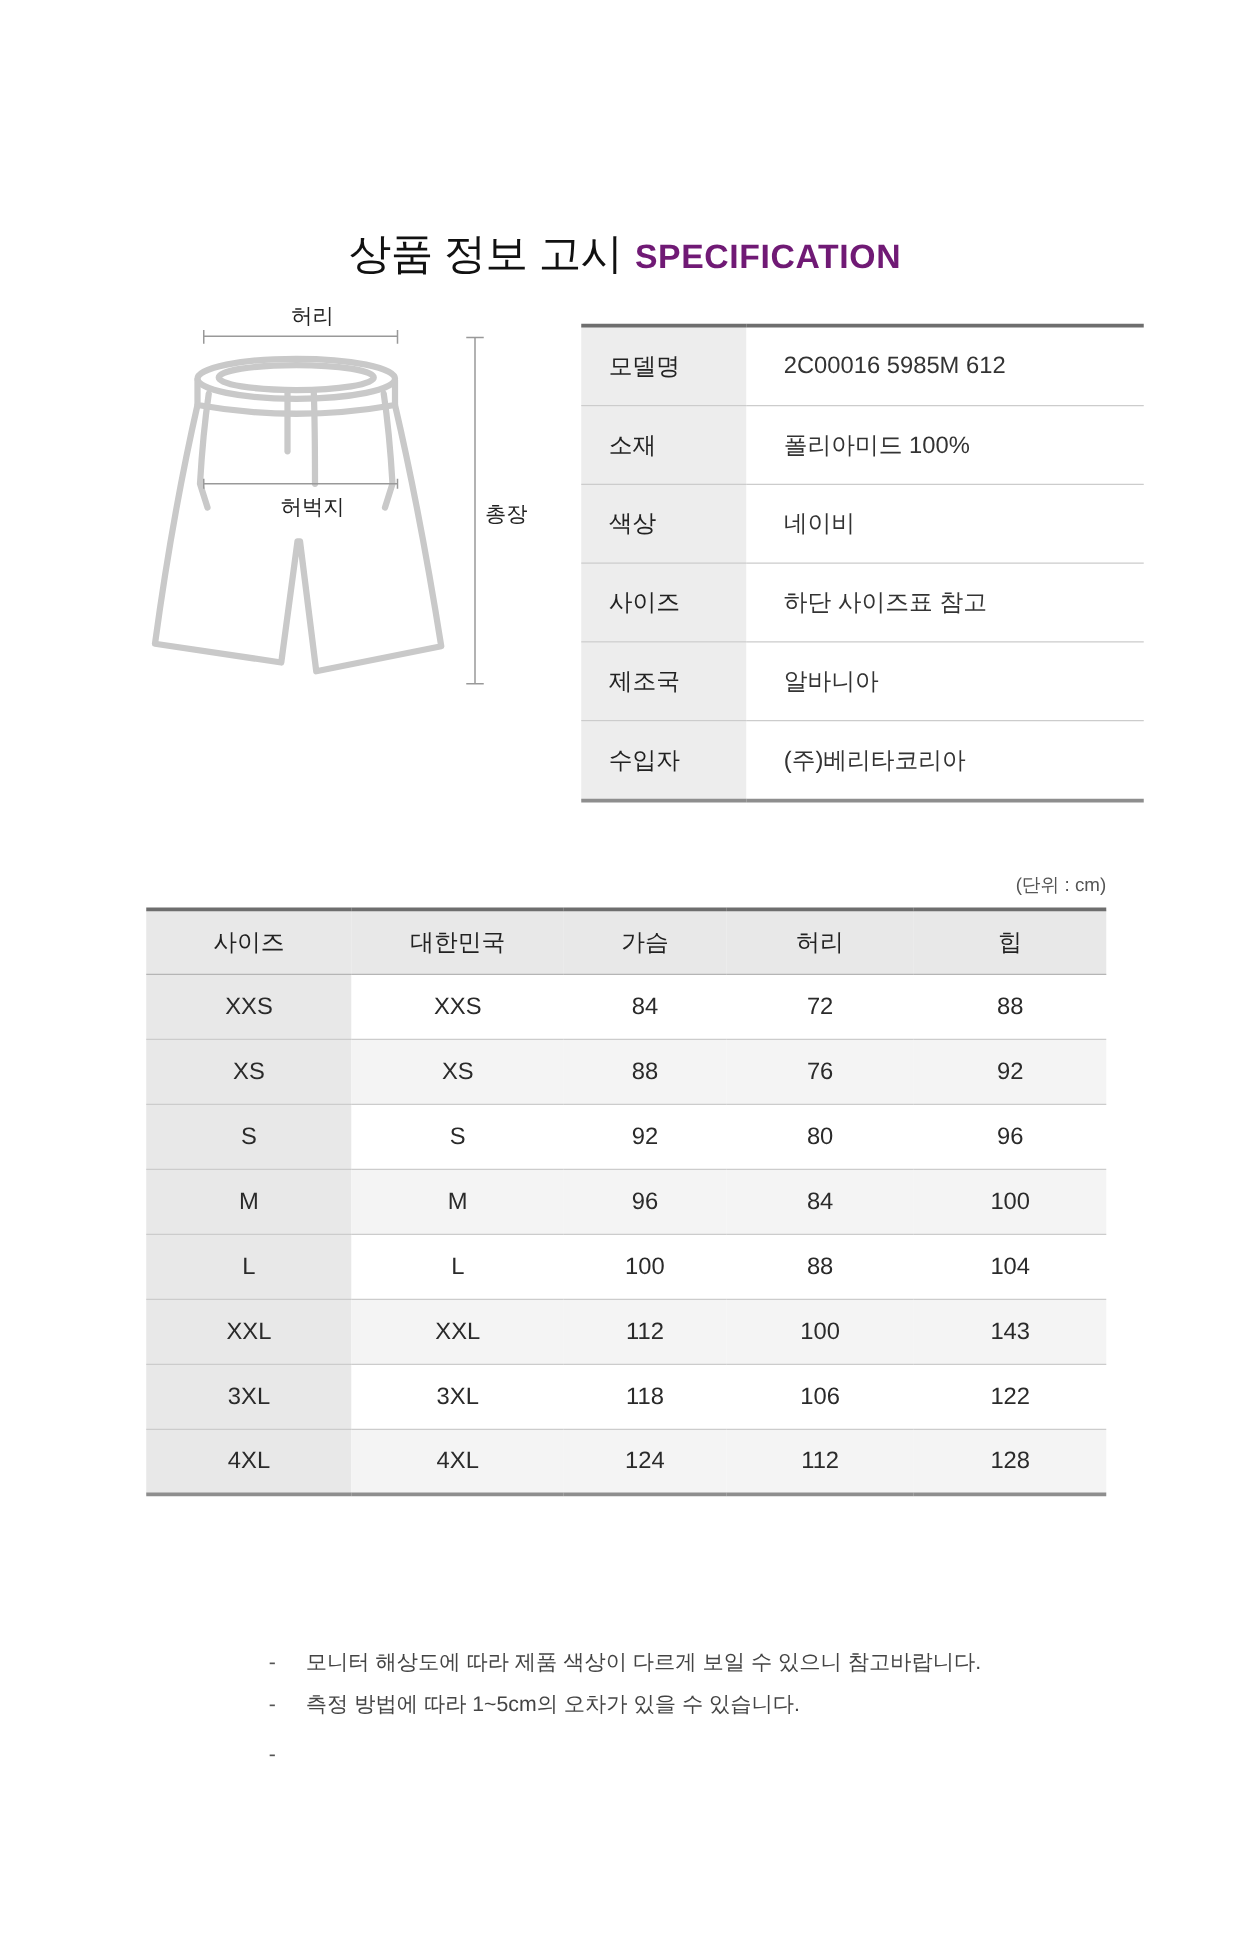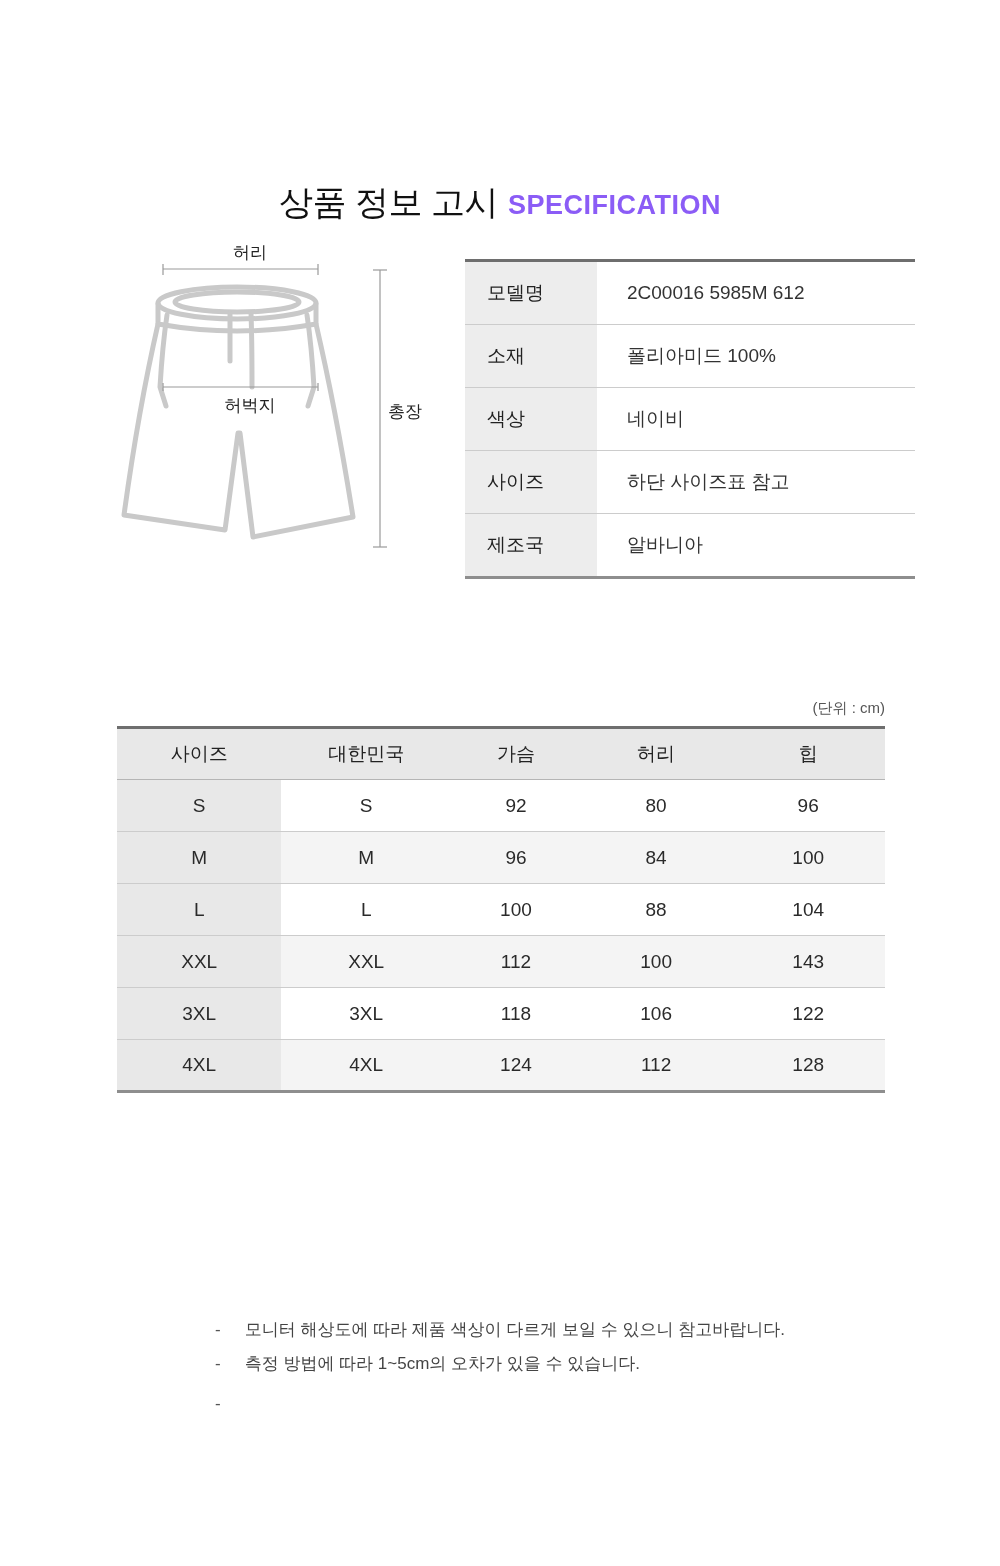--- a/index.html
+++ b/index.html
@@ -2,21 +2,21 @@
 <html><head>
 <meta charset="utf-8">
 <style>
   * { margin:0; padding:0; box-sizing:border-box; }
   body { background:#fff; font-family:"Liberation Sans", sans-serif; }
   .page { position:relative; width:1000px; height:1566px; background:#fff; overflow:hidden; }
 
   
   .title { position:absolute; top:180px; left:0; width:1000px; text-align:center; white-space:nowrap; }
   .title .main { font-size:34px; font-weight:normal; color:#111; letter-spacing:-0.5px; }
-  .title .sub  { font-size:27px; font-weight:bold; color:#8b5cf6; margin-left:10px; letter-spacing:0.5px; }
+  .title .sub  { font-size:27px; font-weight:bold; color:#701a75; margin-left:10px; letter-spacing:0.5px; }
 
   
   .diagram { position:absolute; left:120px; top:240px; }
   .shorts path, .shorts ellipse { fill:none; stroke:#c9c9c9; stroke-width:5; stroke-linecap:round; stroke-linejoin:round; }
   .mline { stroke:#999; stroke-width:1.2; }
   .dlabel { font-size:17px; fill:#222; font-family:"Liberation Sans", sans-serif; }
 
   
   .spec-table { position:absolute; left:465px; top:259px; width:450px; border-collapse:collapse;
                 border-top:3px solid #6e6e6e; border-bottom:3px solid #8e8e8e; }
@@ -109,20 +109,26 @@
             <div class="just">사이즈</div>
           </td>
         <td class="val">하단 사이즈표 참고</td>
       </tr>
       <tr>
         <td class="lbl">
             <div class="just">제조국</div>
           </td>
         <td class="val">알바니아</td>
       </tr>
+      <tr>
+        <td class="lbl">
+            <div class="just">수입자</div>
+          </td>
+        <td class="val">(주)베리타코리아</td>
+      </tr>
     </tbody>
   </table>
 
   <div class="unit-note">(단위 : cm)</div>
 
   <table class="size-table">
     <colgroup>
       <col style="width:21.4%">
         <col style="width:22.1%">
         <col style="width:16.9%">
@@ -132,20 +138,34 @@
     <thead>
       <tr>
         <th>사이즈</th>
         <th>대한민국</th>
         <th>가슴</th>
         <th>허리</th>
         <th>힙</th>
       </tr>
     </thead>
     <tbody>
+      <tr>
+        <td class="c1">XXS</td>
+        <td>XXS</td>
+        <td>84</td>
+        <td>72</td>
+        <td>88</td>
+      </tr>
+      <tr>
+        <td class="c1">XS</td>
+        <td>XS</td>
+        <td>88</td>
+        <td>76</td>
+        <td>92</td>
+      </tr>
       <tr>
         <td class="c1">S</td>
         <td>S</td>
         <td>92</td>
         <td>80</td>
         <td>96</td>
       </tr>
       <tr>
         <td class="c1">M</td>
         <td>M</td>

